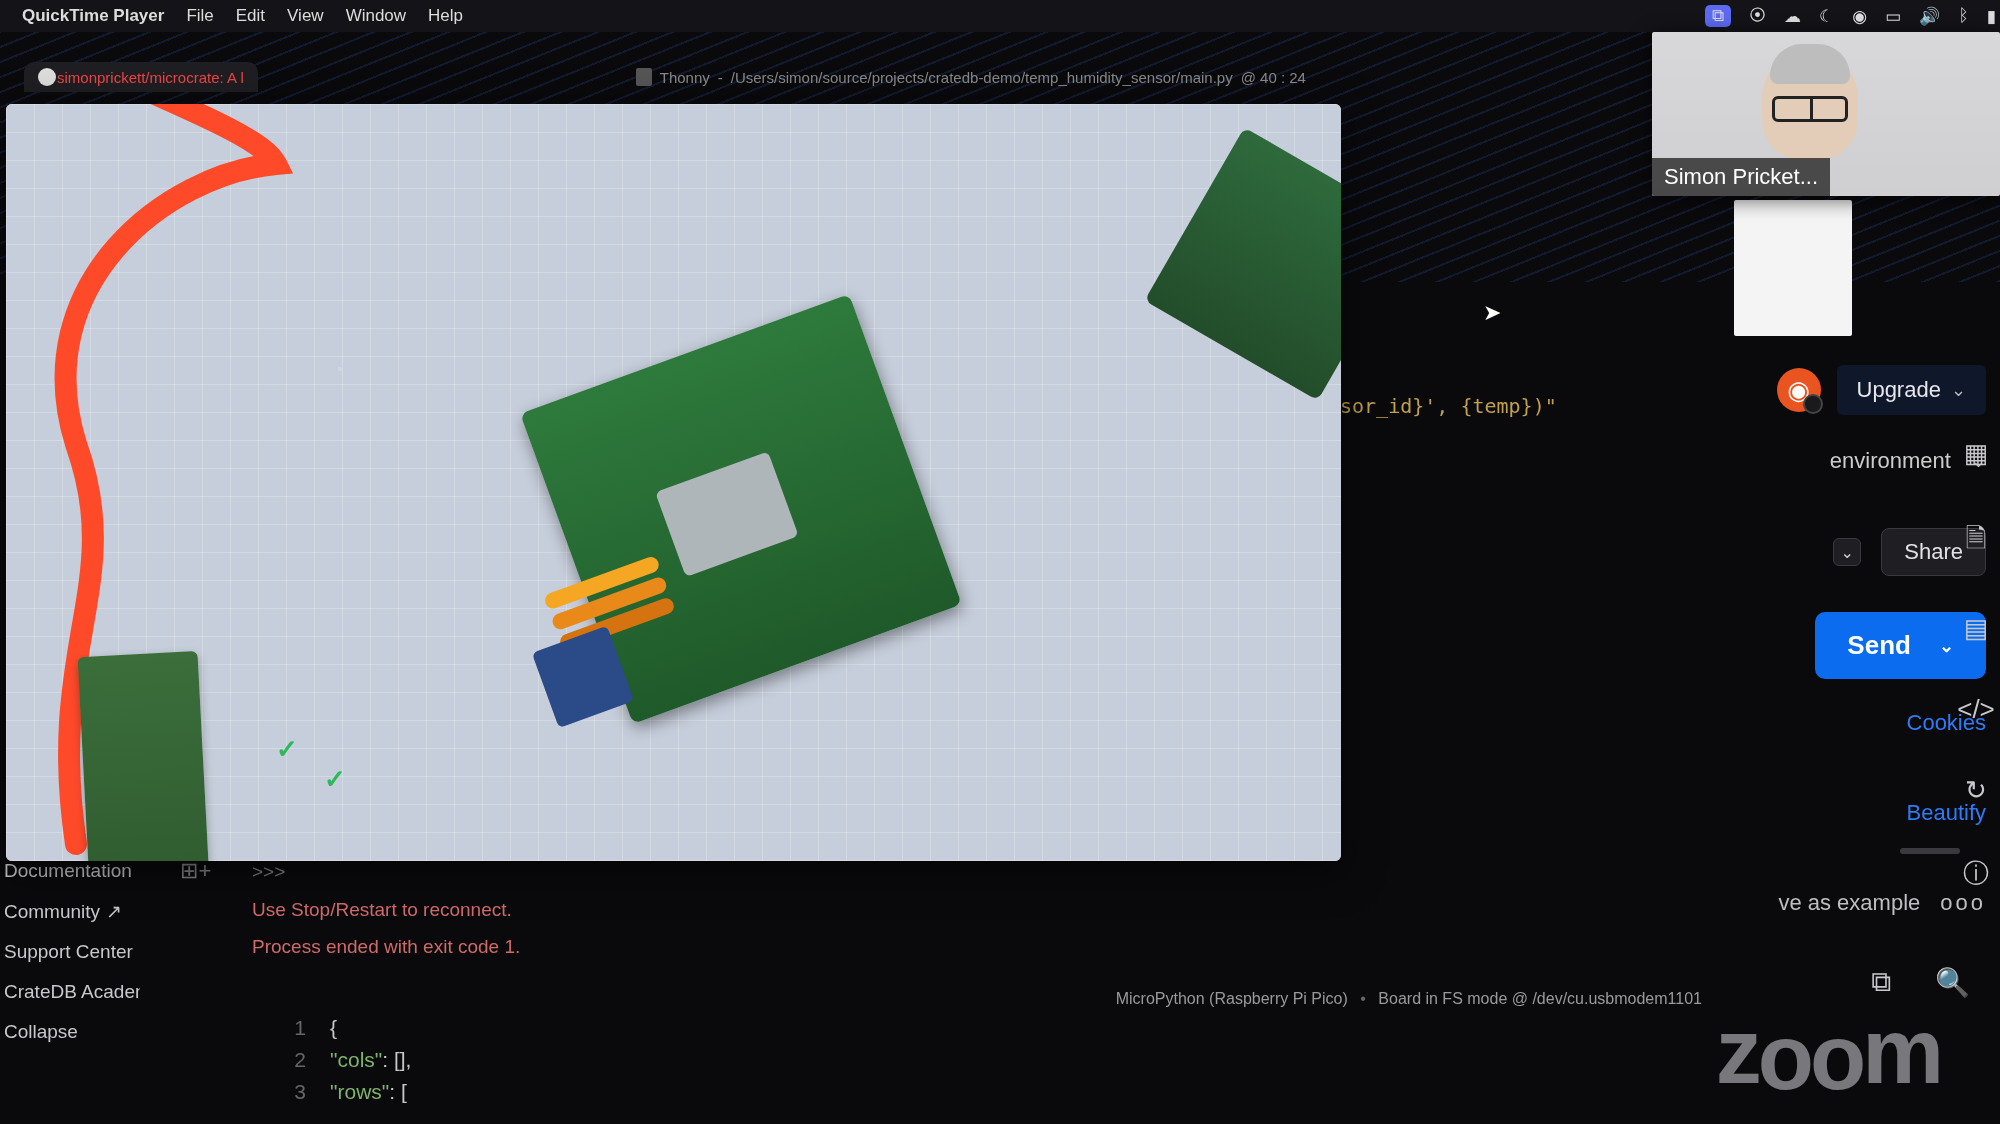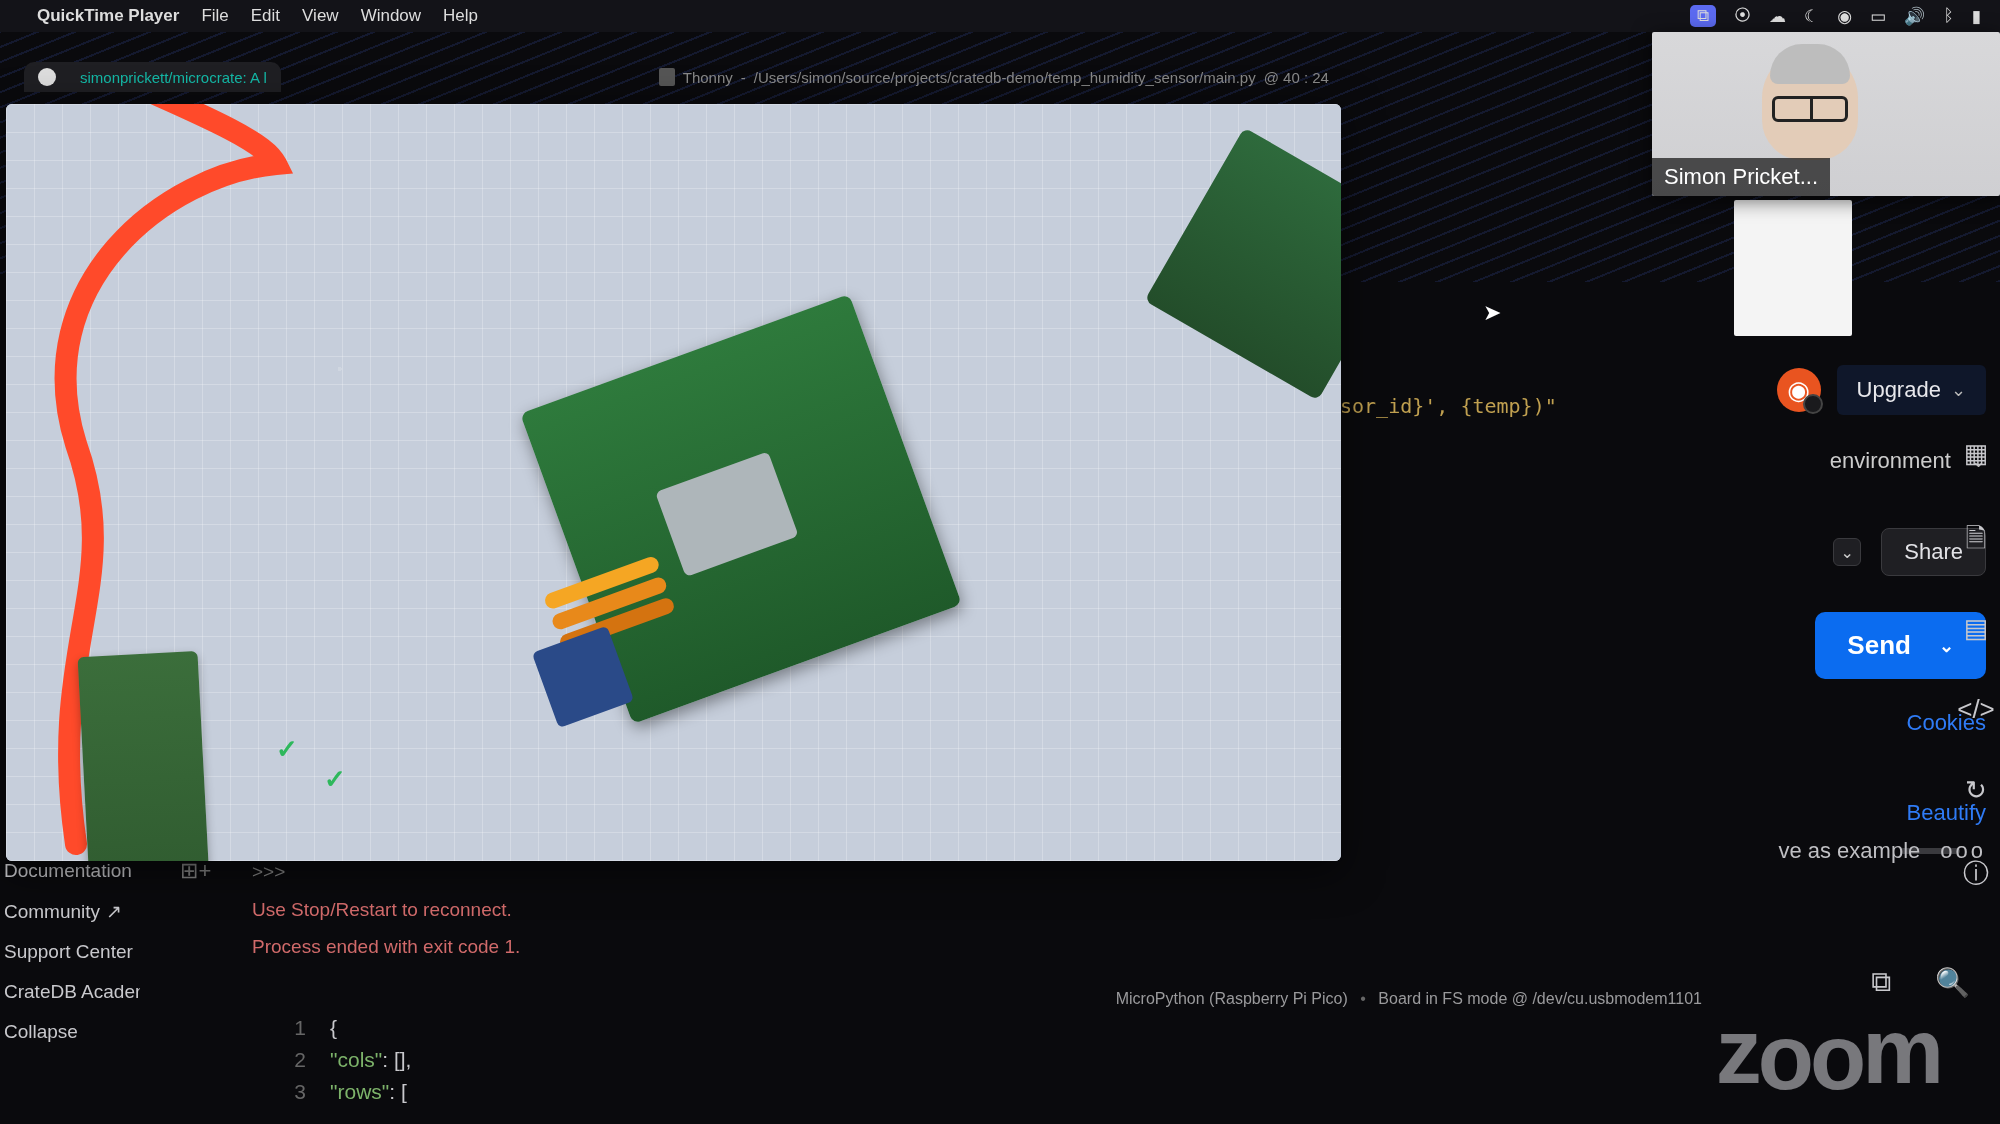--- a/index.html
+++ b/index.html
@@ -1,33 +1,33 @@
 <!DOCTYPE html>
 <html><head>
 <meta charset="utf-8">
 <style>
 * { margin:0; padding:0; box-sizing:border-box; font-family:-apple-system,BlinkMacSystemFont,"Segoe UI",sans-serif; }
 body { width:2000px; height:1124px; background:#0a0a0d; overflow:hidden; position:relative; color:#ddd; }
 
 
-.menubar { position:absolute; top:0; left:0; right:0; height:32px; background:rgba(20,20,25,0.9); display:flex; align-items:center; padding:0 19px; font-size:17px; z-index:5; }
+.menubar { position:absolute; top:0; left:0; right:0; height:32px; background:rgba(20,20,25,0.9); display:flex; align-items:center; padding:0 4px; font-size:17px; z-index:5; }
 .menubar .apple { font-size:18px; margin-right:18px; }
 .menubar .app-title { font-weight:600; margin-right:22px; }
 .menubar .menu-item { margin-right:22px; cursor:pointer; }
 .menubar .right-icons { margin-left:auto; display:flex; gap:18px; align-items:center; }
 .menubar .right-icons span { font-size:17px; }
 .indicator { width:26px; height:22px; background:#5b6af0; border-radius:5px; display:flex; align-items:center; justify-content:center; font-size:14px; }
 
 
 .streaks { position:absolute; top:32px; left:0; right:0; height:250px;
   background:repeating-linear-gradient(-22deg, rgba(30,40,80,0.5) 0 2px, rgba(10,10,15,0) 2px 14px); z-index:0; }
 
 
 .tabstrip { position:absolute; top:58px; left:0; right:0; height:38px; display:flex; align-items:center; padding-left:24px; z-index:2; }
-.tabstrip .tab { background:#1f1f23; border-radius:10px 10px 0 0; padding:6px 14px; font-size:15px; color:#14b8a6; display:flex; align-items:center; gap:24px; margin-right:8px; }
+.tabstrip .tab { background:#1f1f23; border-radius:10px 10px 0 0; padding:6px 14px; font-size:15px; color:#ef4444; display:flex; align-items:center; gap:1px; margin-right:8px; }
 .tabstrip .gh-icon { width:18px; height:18px; background:#ddd; border-radius:50%; display:inline-block; }
 .tabstrip .file-path { margin-left:370px; color:#888; font-size:15px; display:flex; align-items:center; gap:8px; }
 .tabstrip .doc-icon { width:16px; height:18px; background:#555; border-radius:2px; display:inline-block; }
 
 
 .camera-window { position:absolute; top:104px; left:6px; width:1335px; height:757px; background:#c6cedb; border-radius:6px; box-shadow:0 10px 40px rgba(0,0,0,0.6); z-index:10; overflow:hidden; }
 .camera-window .mat { position:absolute; inset:0;
   background:
    repeating-linear-gradient(0deg, rgba(255,255,255,0.25) 0 1px, transparent 1px 28px),
    repeating-linear-gradient(90deg, rgba(255,255,255,0.25) 0 1px, transparent 1px 28px),
@@ -69,21 +69,21 @@
 .rp-upgrade { position:absolute; right:14px; top:365px; display:flex; align-items:center; gap:16px; z-index:4; }
 .ubuntu-badge { width:44px; height:44px; border-radius:50%; background:#e95420; display:flex; align-items:center; justify-content:center; color:#fff; font-size:26px; position:relative;}
 .ubuntu-badge::after{content:"";position:absolute;right:-2px;bottom:-2px;width:16px;height:16px;border-radius:50%;background:#1a1a1d;border:2px solid #444;}
 .rp-upgrade-btn { background:#0f172a; color:#e8e8ec; padding:12px 20px; border-radius:6px; font-size:22px; display:flex; align-items:center; gap:10px; }
 .rp-row { position:absolute; right:14px; display:flex; align-items:center; gap:20px; z-index:4; }
 .rp-env { top:448px; color:#ccc; font-size:22px; }
 .rp-share { top:528px; }
 .rp-send { top:612px; }
 .rp-cookies { top:710px; }
 .rp-beautify { top:776px;margin-top:24px; }
-.rp-save-ex { top:838px; color:#bfbfc3; font-size:22px; }
+.rp-save-ex { top:890px; color:#bfbfc3; font-size:22px; }
 .share-btn { background:#1f1f23; border:1px solid #3a3a3e; padding:10px 22px; border-radius:8px; font-size:22px; color:#e2e2e6; }
 .send-btn { background:#0b6cf0; color:#fff; font-size:26px; font-weight:600; padding:18px 32px; border-radius:10px; display:flex; align-items:center; gap:28px; }
 .link-blue { color:#2f7bf5; font-size:22px; font-weight:500; }
 .chev { font-size:18px; color:#bbb; }
 .dropdown-arrow { width:28px; height:28px; background:#1f1f23; border:1px solid #3a3a3e; border-radius:6px; display:flex; align-items:center; justify-content:center; font-size:16px; color:#ccc; }
 
 .rp-bottom-icons { position:absolute; right:30px; top:966px; display:flex; gap:44px; color:#c8c8cc; font-size:28px; z-index:4; }
 .rp-more { font-size:22px; letter-spacing:3px; }
 .rp-divider { position:absolute; right:40px; top:848px; width:60px; height:6px; background:#3a3a3e; border-radius:3px; z-index:4;}
 

